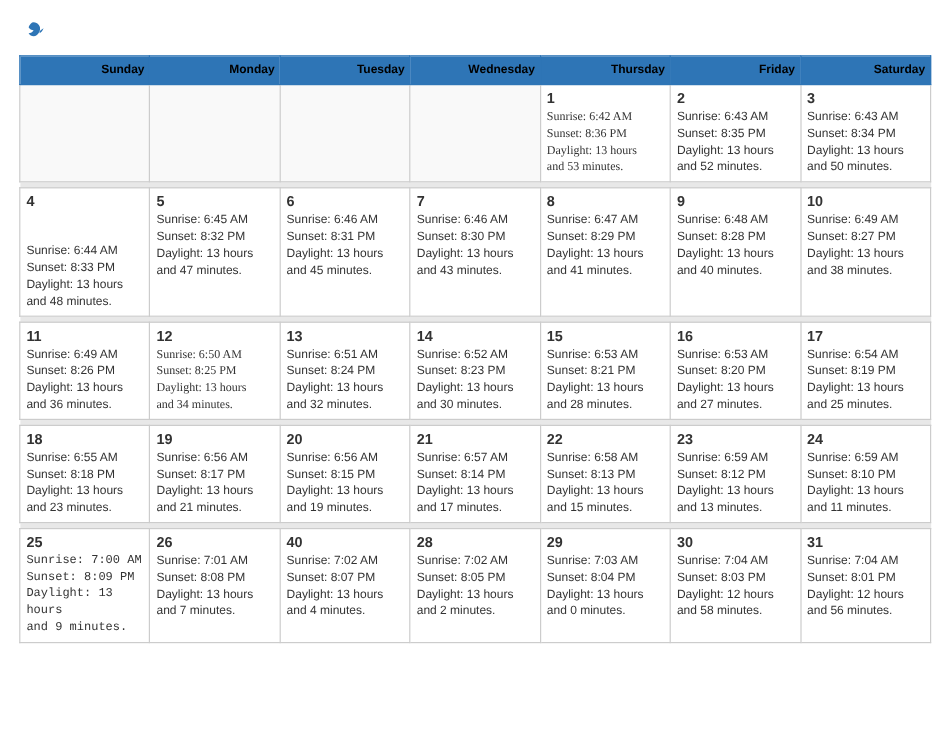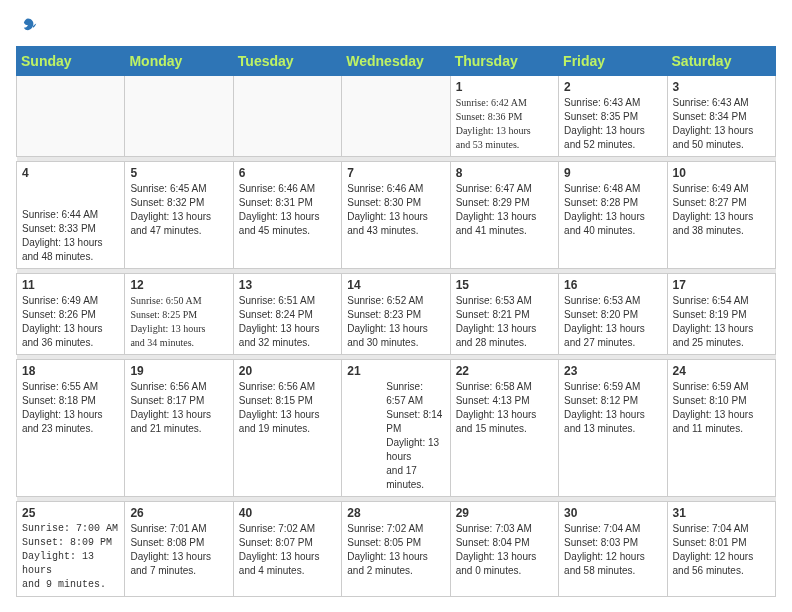--- a/index.html
+++ b/index.html
@@ -41,24 +41,24 @@
     .location {
       font-size: 15px;
       color: #555;
     }
     .calendar {
       width: 100%;
       border-collapse: collapse;
     }
     .calendar th {
       background-color: #2e75b6;
-      color: #bef264;
-      text-align: left;
+      color: #000000;
+      text-align: right;
       padding: 6px 4px;
-      font-size: 14px;
+      font-size: 10px;
       border: 1px solid #2e75b6;
     }
     .calendar td {
       border: 1px solid #ccc;
       vertical-align: top;
       padding: 4px 5px;
       width: calc(100% / 7);
       min-height: 70px;
       font-size: 10.5px;
       color: #333;
@@ -268,29 +268,29 @@
         </td>
         <td>
           <div class="day-number">20</div>
           <div class="day-info" style="white-space: pre-line;">Sunrise: 6:56 AM
 Sunset: 8:15 PM
 Daylight: 13 hours
 and 19 minutes.</div>
         </td>
         <td>
           <div class="day-number">21</div>
-          <div class="day-info" style="white-space: pre-line; margin-left: 39px;">Sunrise: 6:57 AM
+          <div class="day-info" style="white-space: pre-line;">Sunrise: 6:57 AM
 Sunset: 8:14 PM
 Daylight: 13 hours
 and 17 minutes.</div>
         </td>
         <td>
           <div class="day-number">22</div>
           <div class="day-info" style="white-space: pre-line;">Sunrise: 6:58 AM
-Sunset: 4:13 PM
+Sunset: 8:13 PM
 Daylight: 13 hours
 and 15 minutes.</div>
         </td>
         <td>
           <div class="day-number">23</div>
           <div class="day-info" style="white-space: pre-line;">Sunrise: 6:59 AM
 Sunset: 8:12 PM
 Daylight: 13 hours
 and 13 minutes.</div>
         </td>

